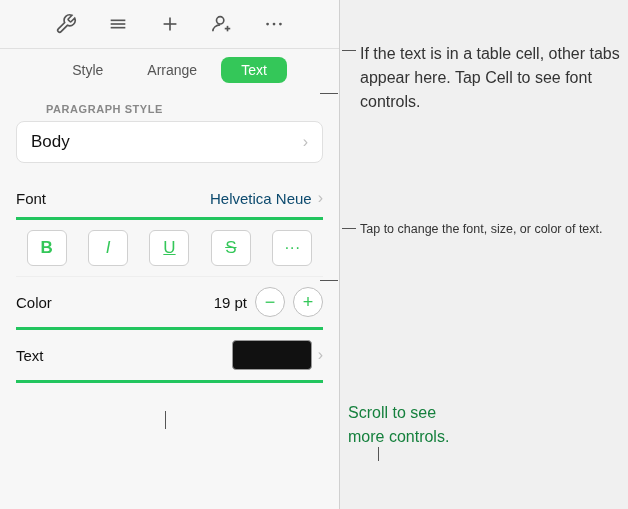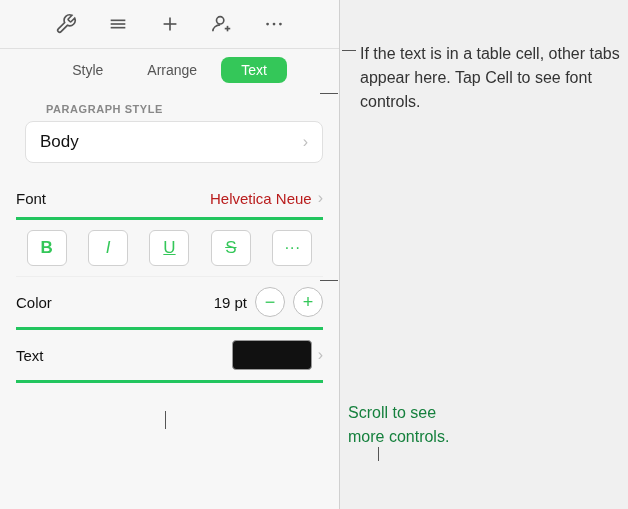--- a/index.html
+++ b/index.html
@@ -105,21 +105,20 @@
     .paragraph-style-row {
       display: flex;
       align-items: center;
       justify-content: space-between;
       background: white;
       border: 1px solid #e0e0e0;
       border-radius: 8px;
       padding: 10px 14px;
       margin-bottom: 16px;
       cursor: pointer;
-      margin-left: 9px;
     }
 
     .paragraph-style-value {
       font-size: 17px;
       color: #111;
     }
 
     .chevron {
       color: #c0c0c0;
       font-size: 16px;
@@ -140,21 +139,21 @@
 
     .row-value {
       display: flex;
       align-items: center;
       gap: 6px;
       color: #34c759;
       font-size: 15px;
     }
 
     .font-name {
-      color: #b91c1c;
+      color: #0c4a6e;
     }
 
     
     .format-row {
       display: flex;
       align-items: center;
       justify-content: space-around;
       padding: 10px 0;
       border-bottom: 1px solid #eeeeee;
     }
@@ -405,15 +404,16 @@
       </div>
     </div>
   </div>
 
   <div class="connector-line-top"></div>
   <div class="connector-line-mid"></div>
   <div class="connector-line-bottom"></div>
 
   <div class="annotations">
     <div class="annotation-top">If the text is in a table cell, other tabs appear here. Tap Cell to see font controls.</div>
+    <div class="annotation-mid">Tap to change the font, size, or color of text.</div>
     <div class="annotation-bottom">Scroll to see<br>more controls.</div>
   </div>
 </div>
 
 </body></html>

